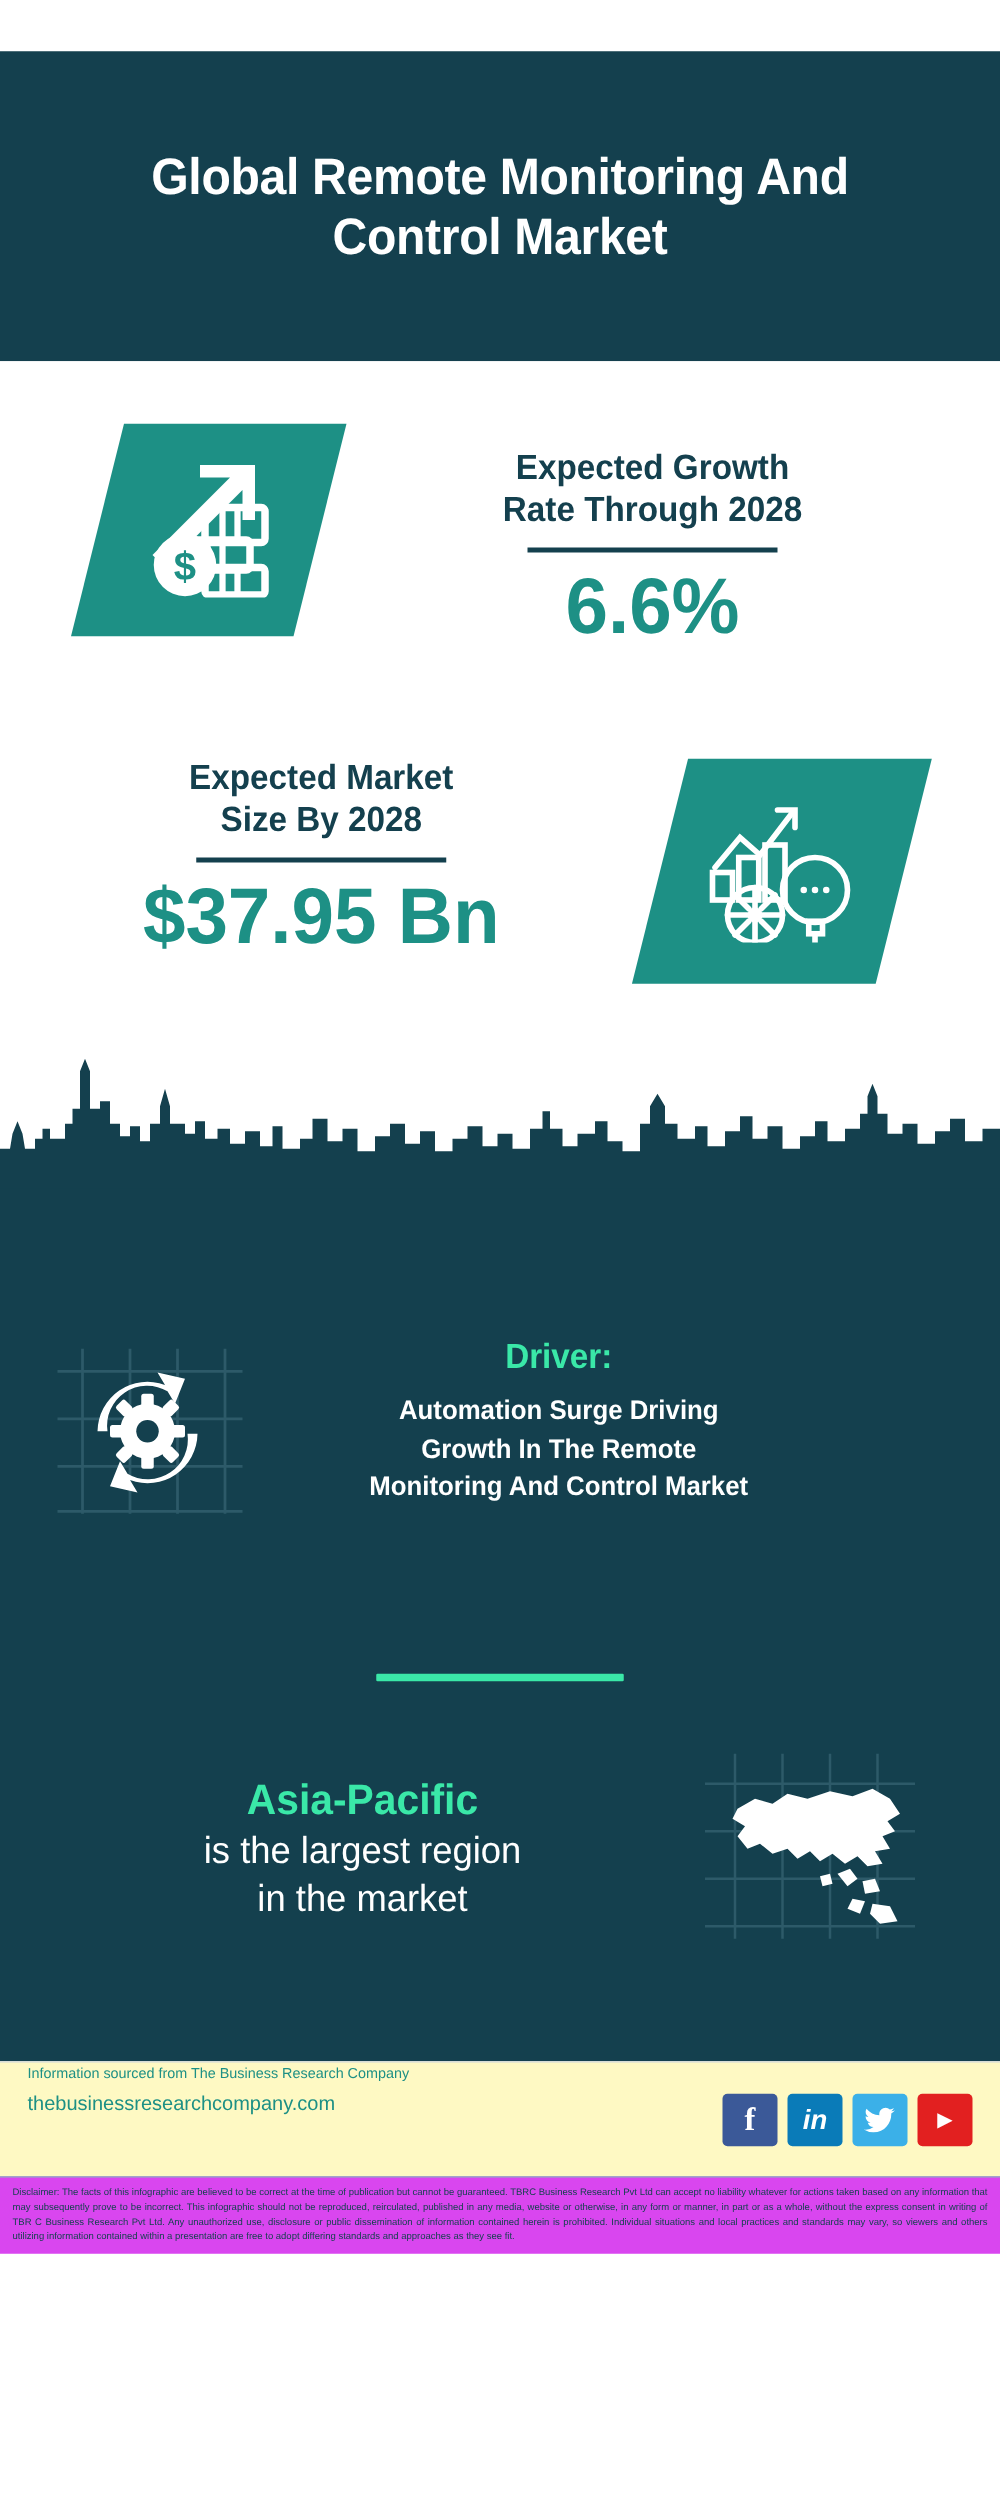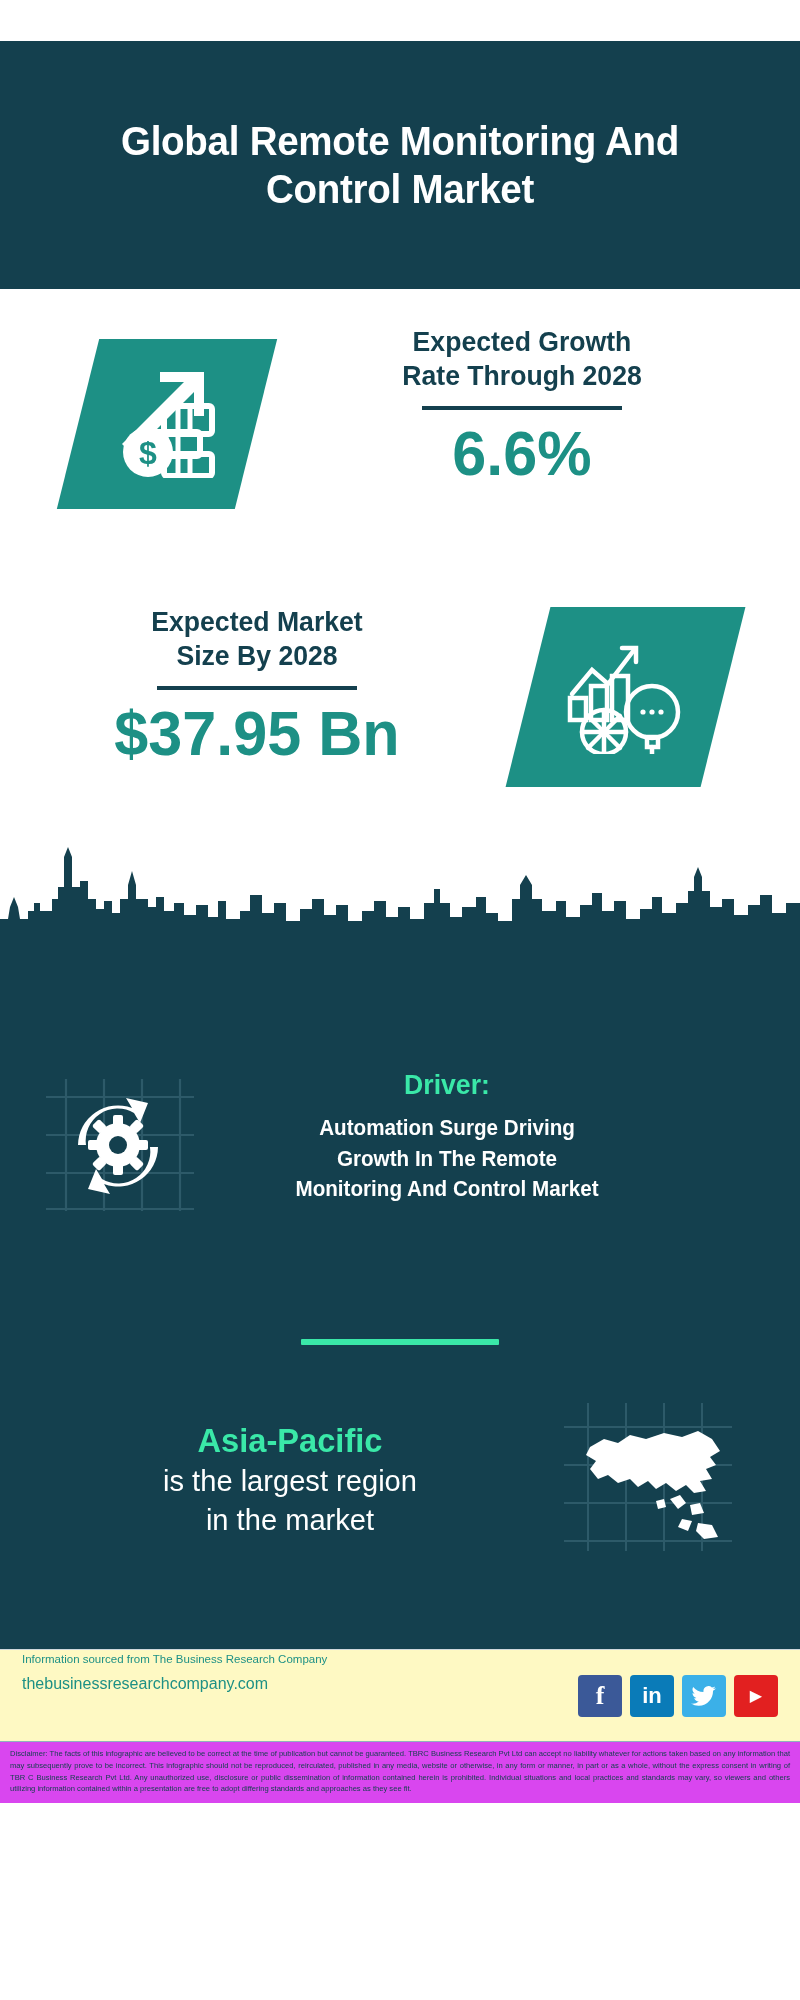--- a/index.html
+++ b/index.html
@@ -144,21 +144,21 @@
           <line x1="70" y1="90" x2="70" y2="108" stroke="#ffffff" stroke-width="5"></line>
           <line x1="82" y1="90" x2="82" y2="108" stroke="#ffffff" stroke-width="5"></line>
 
           <circle cx="40" cy="86" r="25" fill="#ffffff"></circle>
           <text x="40" y="98" font-family="Liberation Sans, sans-serif" font-size="32" font-weight="bold" fill="#1d9085" text-anchor="middle">$</text>
         </svg>
       </span>
     </div>
   </div>
 
-  <div class="stat-block" style="left:272px; top:36px; width:500px;">
+  <div class="stat-block" style="left:272px; top:68px; width:500px;">
     <div class="stat-label">Expected Growth</div>
     <div class="stat-label">Rate Through 2028</div>
     <div class="stat-rule"></div>
     <div class="stat-value">6.6%</div>
   </div>
 
   <div class="stat-block" style="left:22px; top:316px; width:470px;">
     <div class="stat-label">Expected Market</div>
     <div class="stat-label">Size By 2028</div>
     <div class="stat-rule"></div>
@@ -306,21 +306,21 @@
 
 <div class="source">
   <div class="source-text">
     <div class="source-line1">Information sourced from The Business Research Company</div>
     <div class="source-line2">thebusinessresearchcompany.com</div>
   </div>
   <div class="socials">
     <a class="soc" href="#" style="background:#3b5998; text-decoration:none;">
       <span style="color:#fff;font-size:26px;font-weight:bold;font-family:'Liberation Serif',serif;">f</span>
     </a>
-    <a class="soc" href="#" style="background:#0a7bb8; text-decoration:none;">
+    <a class="soc" href="#" style="background:#0a7bb8; text-decoration:none;font-style:italic;">
       <span style="color:#fff;font-size:22px;font-weight:bold;">in</span>
     </a>
     <a class="soc" href="#" style="background:#3bb0e8; text-decoration:none;">
       <svg width="26" height="22" viewBox="0 0 26 22">
         <path fill="#ffffff" d="M25 3.2c-.9.4-1.9.7-3 .8a4.7 4.7 0 0 0 2.1-2.6c-.9.6-2 1-3.2 1.2A5 5 0 0 0 12.4 6a5 5 0 0 0 .1 1.1A14.2 14.2 0 0 1 2.2 1.9a5 5 0 0 0 1.5 6.7 4.9 4.9 0 0 1-2.2-.6v.1c0 2.4 1.7 4.4 3.9 4.9a4.9 4.9 0 0 1-2.2.1 5 5 0 0 0 4.6 3.4A10 10 0 0 1 0 18.6a14.2 14.2 0 0 0 7.7 2.2c9.2 0 14.3-7.7 14.3-14.3V5.8A10 10 0 0 0 25 3.2z"></path>
       </svg>
     </a>
     <a class="soc" href="#" style="background:#e22020; text-decoration:none;">
       <span style="color:#fff;font-size:16px;">▶</span>
     </a>

